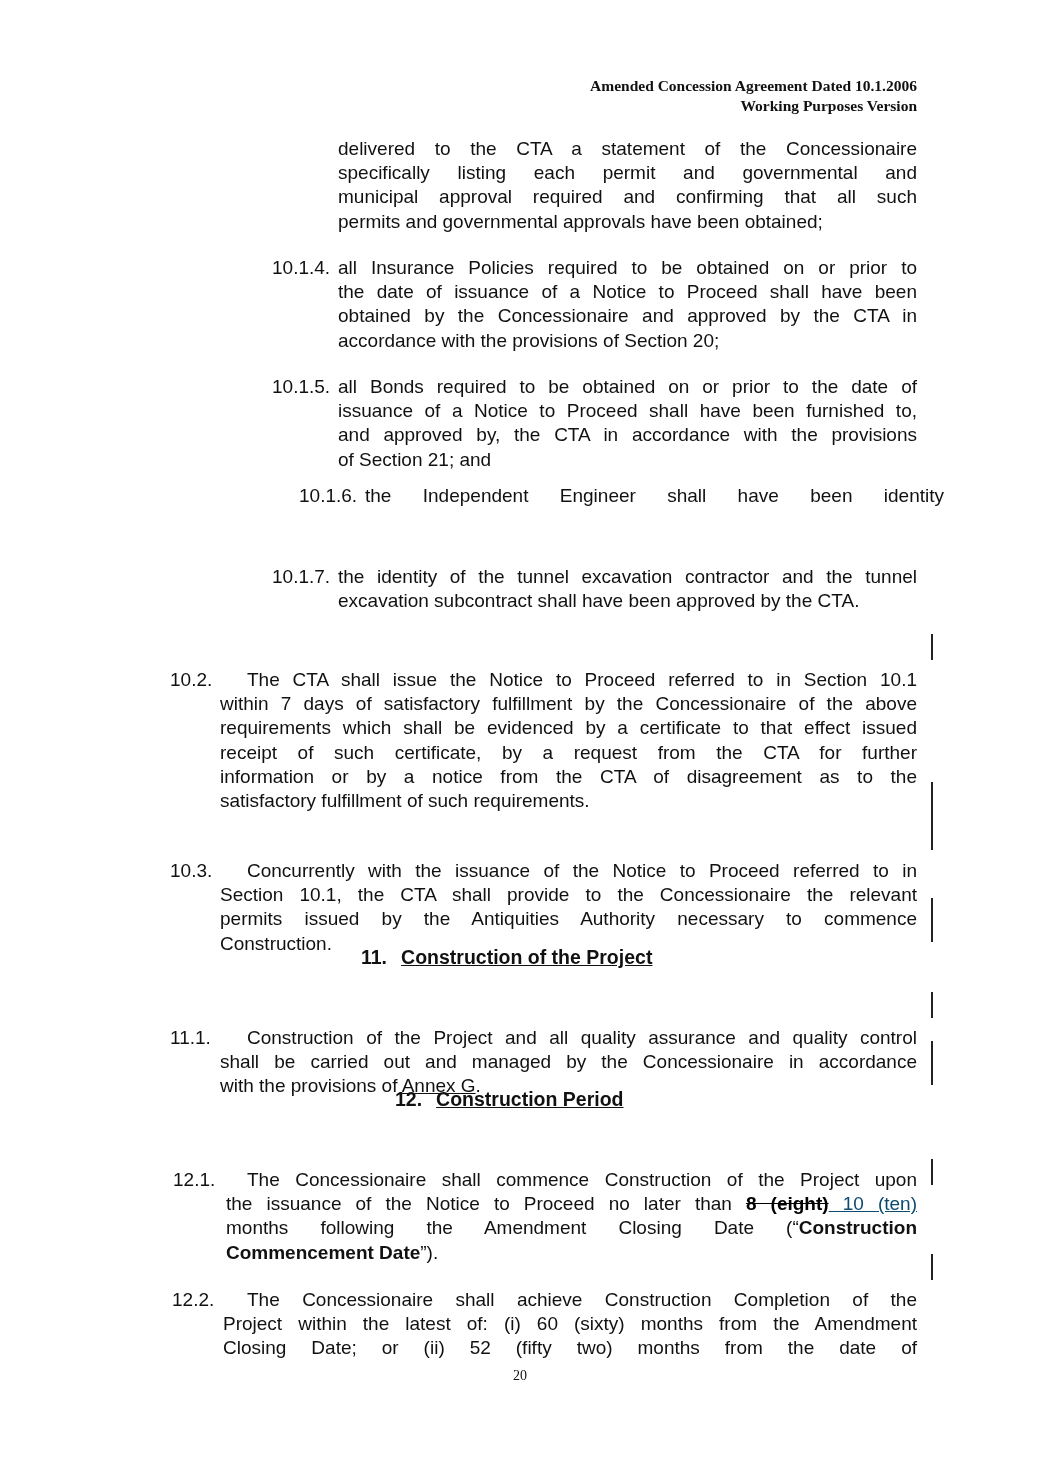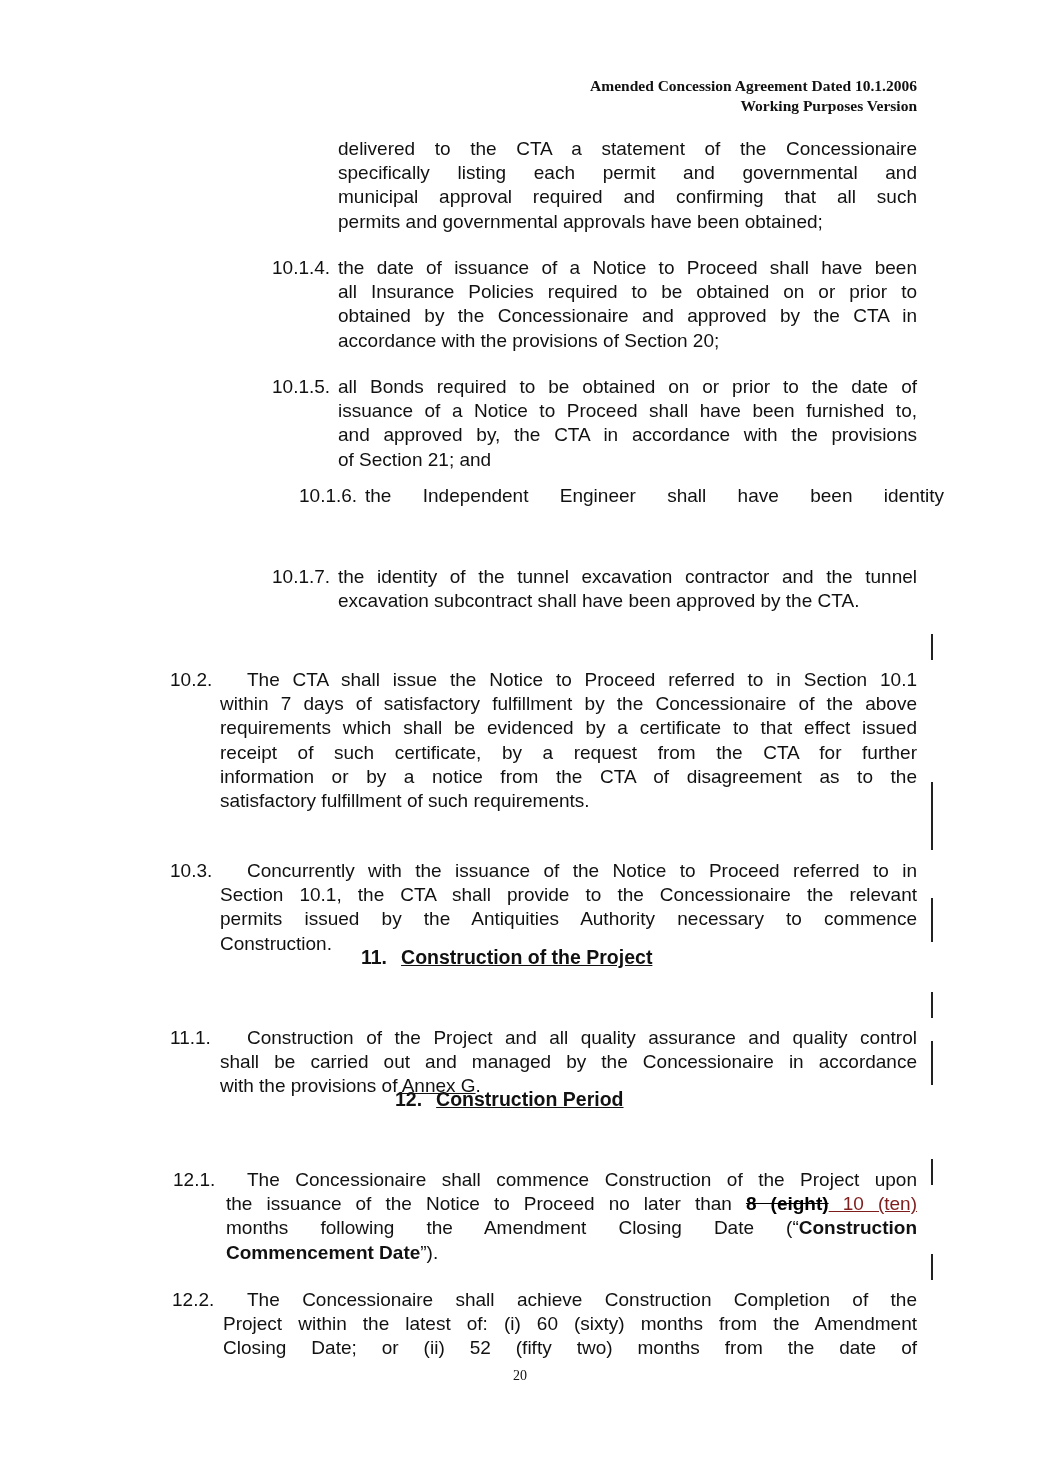--- a/index.html
+++ b/index.html
@@ -12,21 +12,21 @@
   .lvl4 { left: 272px; width: 645px; }
   .lvl4 .num { position: absolute; left: 0; top: 0; }
   .lvl4 .body { margin-left: 66px; text-align: justify; }
   .lvl2 { left: 170px; width: 747px; margin-top: 32px; }
   .lvl2 .num { position: absolute; left: 0; top: 0; }
   .lvl2 .body { margin-left: 50px; text-align: justify; }
   .heading { position: absolute; font-family: "Liberation Sans", sans-serif; font-size: 19.5px; font-weight: bold; }
   .heading .hn { display: inline-block; margin-right: 14px; }
   .u { text-decoration: underline; }
   .del { color: #000000; text-decoration: line-through; font-weight: bold; }
-  .ins { color: #7f1d1d; text-decoration: underline; }
+  .ins { color: #0c4a6e; text-decoration: underline; }
   .bold { font-weight: bold; }
   .bar { position: absolute; left: 931px; width: 2px; background: #222; }
   .pgnum { position: absolute; left: 0; width: 1040px; top: 1368px; text-align: center; font-family: "Liberation Serif", serif; font-size: 14px; }
   .jl { text-align-last: justify; }
 </style>
 </head>
 <body>
 
 <div class="page">
 
@@ -40,22 +40,22 @@
       <p class="jl">delivered to the CTA a statement of the Concessionaire</p>
       <p class="jl">specifically listing each permit and governmental and</p>
       <p class="jl">municipal approval required and confirming that all such</p>
       <p>permits and governmental approvals have been obtained;</p>
     </div>
   </div>
 
   <div class="blk txt lvl4" style="top:256px;">
     <span class="num">10.1.4.</span>
     <div class="body">
+      <p class="jl">all Insurance Policies required to be obtained on or prior to</p>
       <p class="jl">the date of issuance of a Notice to Proceed shall have been</p>
-      <p class="jl">all Insurance Policies required to be obtained on or prior to</p>
       <p class="jl">obtained by the Concessionaire and approved by the CTA in</p>
       <p>accordance with the provisions of Section 20;</p>
     </div>
   </div>
 
   <div class="blk txt lvl4" style="top:375px;">
     <span class="num">10.1.5.</span>
     <div class="body">
       <p class="jl">all Bonds required to be obtained on or prior to the date of</p>
       <p class="jl">issuance of a Notice to Proceed shall have been furnished to,</p>

